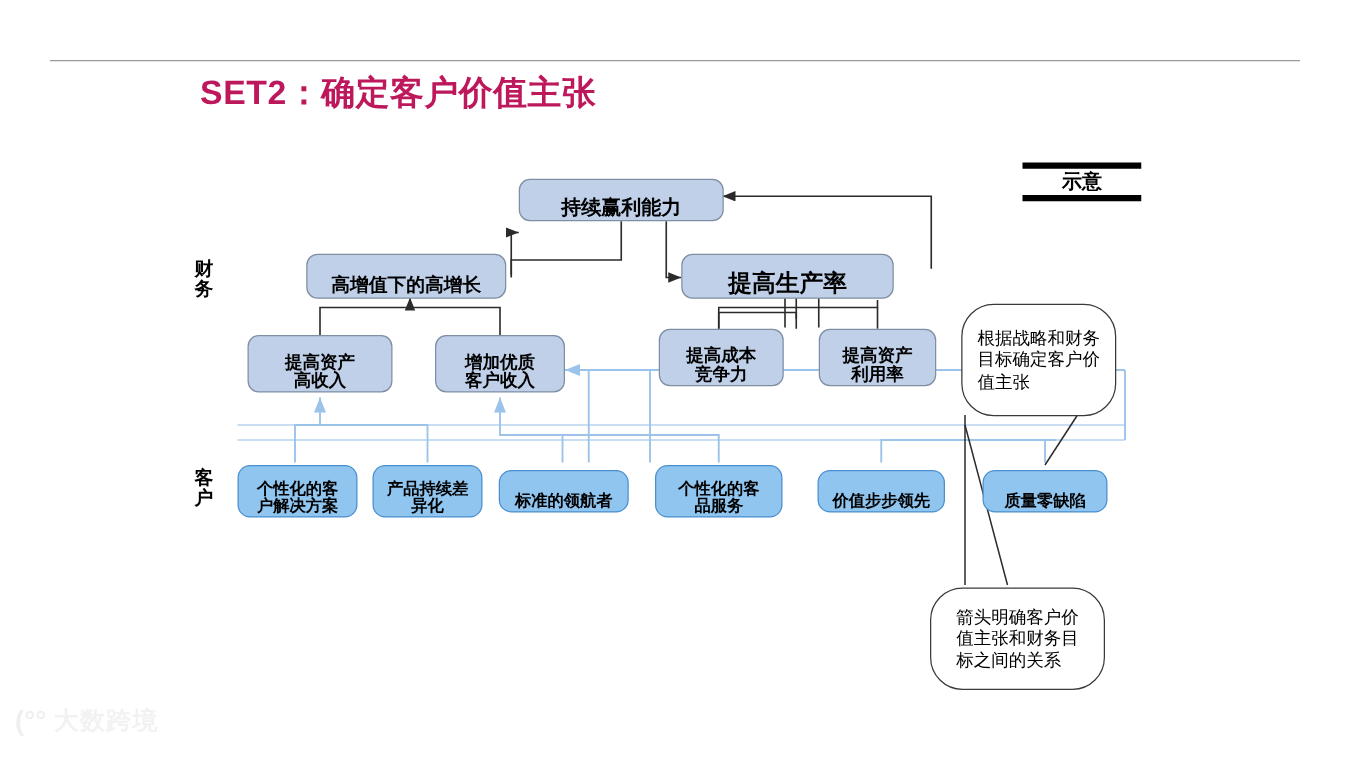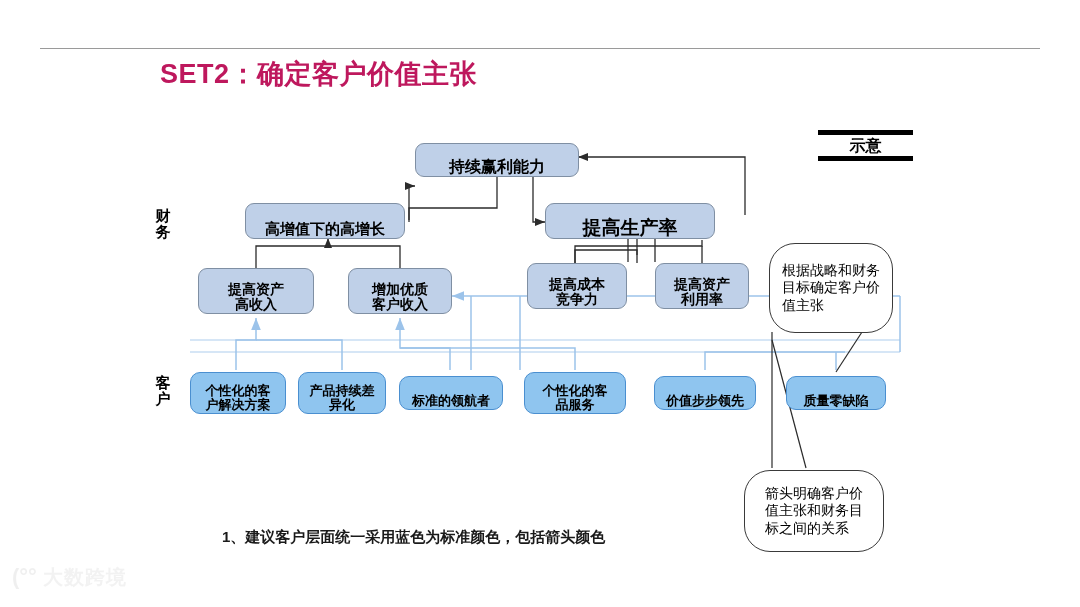--- a/index.html
+++ b/index.html
@@ -288,20 +288,19 @@
 值主张和财务目
 标之间的关系</span>
   </div>
 
   <div class="stamp">
     <div class="bar"></div>
     <div class="txt">示意</div>
     <div class="bar"></div>
   </div>
 
-  <div class="footnote">1、建议客户层面统一采用蓝色为标准颜色，包括箭头颜色</div>
 
   <div class="watermark">
     <span class="mark">(°°</span>
     <span class="wname">大数跨境</span>
   </div>
 
 </div>
 
 </body></html>

